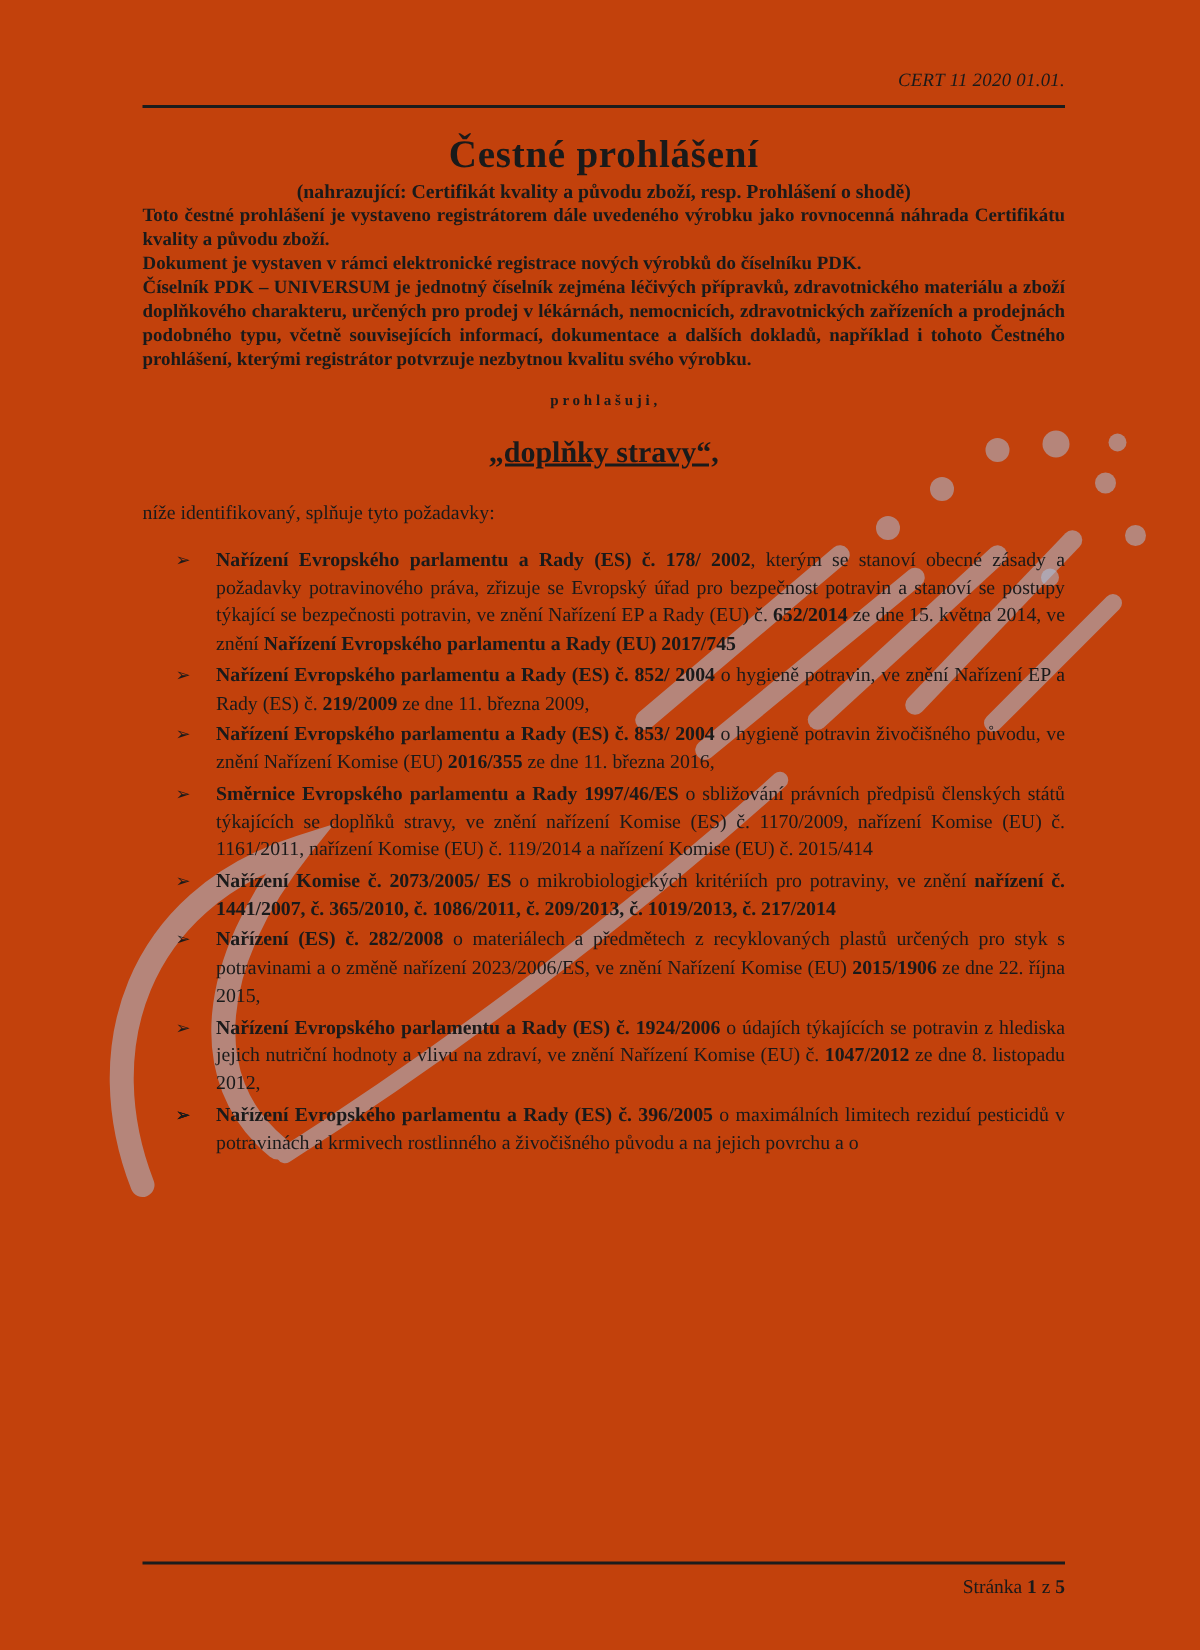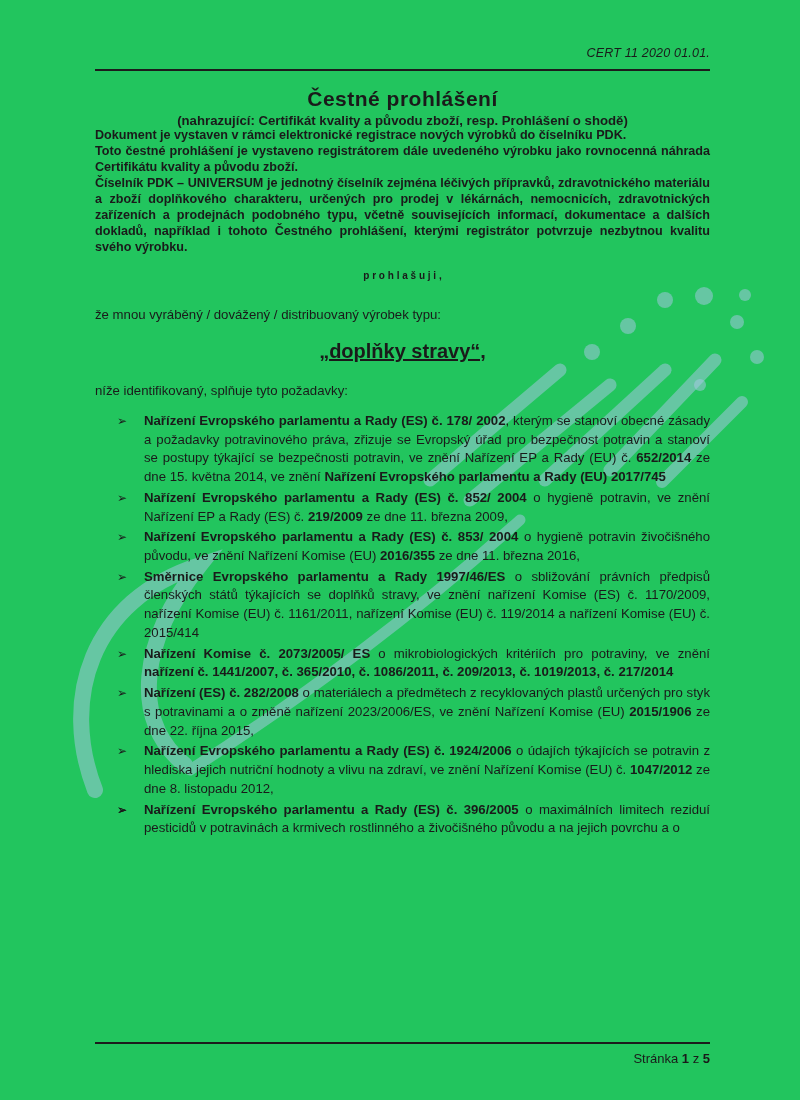--- a/index.html
+++ b/index.html
@@ -1,25 +1,25 @@
 <!DOCTYPE html>
 <html lang="cs"><head>
 <meta charset="utf-8">
 <style>
   html,body{margin:0;padding:0;background:#ffffff;}
   .page{
-    position:relative;width:800px;height:1100px;background:#22c55e;overflow:hidden;
-    font-family:Liberation Sans, sans-serif;color:#1a1a1a;
+    position:relative;width:800px;height:1100px;background:#c2410c;overflow:hidden;
+    font-family:Liberation Serif, serif;color:#1a1a1a;
   }
   .watermark{position:absolute;top:0;left:0;z-index:0;pointer-events:none;}
   .content{position:relative;z-index:1;padding:46px 90px 0 95px;}
   .doc-code{text-align:right;font-style:italic;font-size:12.5px;letter-spacing:.2px;}
   .rule{height:2px;background:#1c1c1c;border:none;margin:0;}
   .top-rule{margin-top:9px;}
-  .title{text-align:center;font-size:21px;font-weight:bold;margin:16px 0 2px;letter-spacing:.5px;}
+  .title{text-align:center;font-size:26px;font-weight:bold;margin:16px 0 2px;letter-spacing:.5px;}
   .subtitle{text-align:center;font-weight:bold;font-size:13.2px;}
   .preamble-heading{font-weight:bold;font-size:15px;margin-top:30px;margin-bottom:3px;}
   .preamble p{margin:0;font-weight:bold;font-size:12.6px;line-height:1.27;text-align:justify;}
   .intro{margin:26px 0 0;text-indent:44px;font-size:13.2px;}
   .declare-verb{text-align:center;font-weight:bold;font-size:10px;margin-top:14px;}
   .product-intro{margin:26px 0 0;font-size:13.2px;}
   .product-type{text-align:center;font-size:20px;margin-top:18px;}
   .product-type span{font-weight:bold;text-decoration:underline;}
   .req-intro{margin:20px 0 0;font-size:13.2px;}
   .req-list{list-style:none;margin:14px 0 0;padding:0 0 0 22px;}
@@ -57,29 +57,28 @@
 
   <div class="content">
 
     <div class="doc-code">CERT 11 2020 01.01.</div>
     <div class="rule top-rule"></div>
 
     <h1 class="title">Čestné prohlášení</h1>
     <div class="subtitle">(nahrazující: Certifikát kvality a původu zboží, resp. Prohlášení o shodě)</div>
 
     <div class="preamble">
+      <p>Toto čestné prohlášení je vystaveno registrátorem dále uvedeného výrobku jako rovnocenná náhrada Certifikátu kvality a původu zboží.</p>
       <p>Dokument je vystaven v rámci elektronické registrace nových výrobků do číselníku PDK.</p>
-      <p>Toto čestné prohlášení je vystaveno registrátorem dále uvedeného výrobku jako rovnocenná náhrada Certifikátu kvality a původu zboží.</p>
       <p>Číselník PDK – UNIVERSUM je jednotný číselník zejména léčivých přípravků, zdravotnického materiálu a zboží doplňkového charakteru, určených pro prodej v lékárnách, nemocnicích, zdravotnických zařízeních a prodejnách podobného typu, včetně souvisejících informací, dokumentace a dalších dokladů, například i tohoto Čestného prohlášení, kterými registrátor potvrzuje nezbytnou kvalitu svého výrobku.</p>
     </div>
 
 
     <div class="declare-verb">p r o h l a š u j i ,</div>
 
-    <p class="product-intro">že mnou vyráběný / dovážený  / distribuovaný výrobek typu:</p>
 
     <div class="product-type">
       <span>„doplňky stravy“,</span>
     </div>
 
     <p class="req-intro">níže identifikovaný, splňuje tyto požadavky:</p>
 
     <ul class="req-list" id="req-list">
   <li class="req-item">
     <span class="req-bullet">➢</span>

